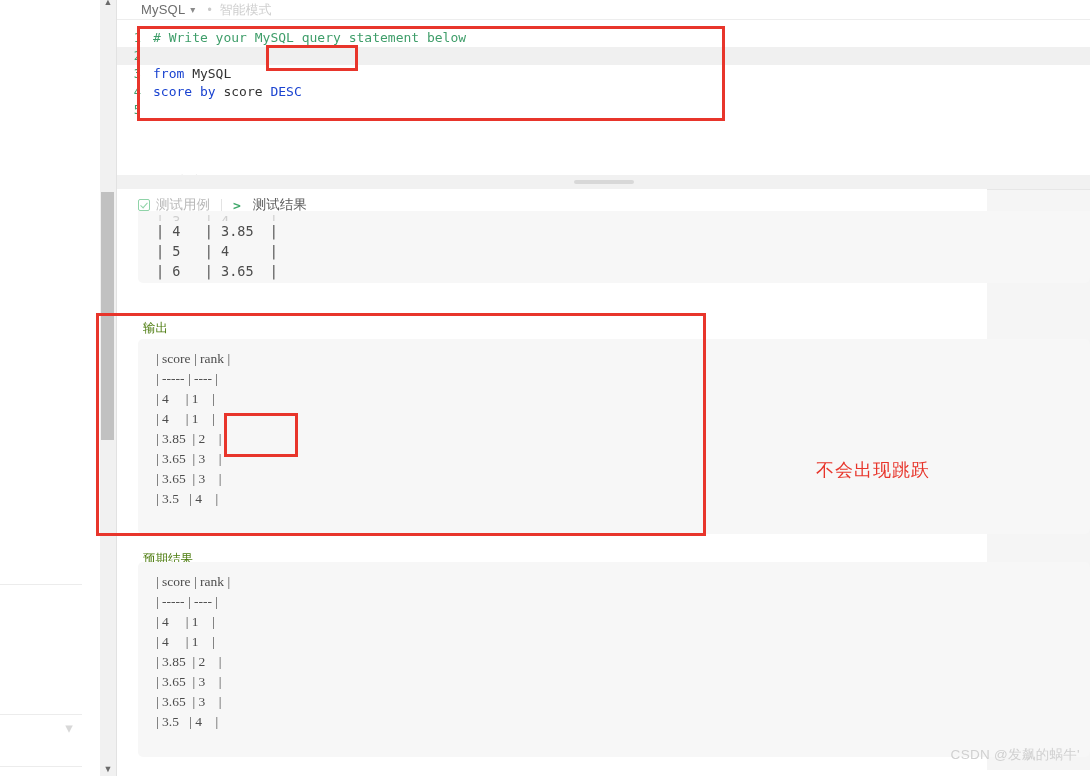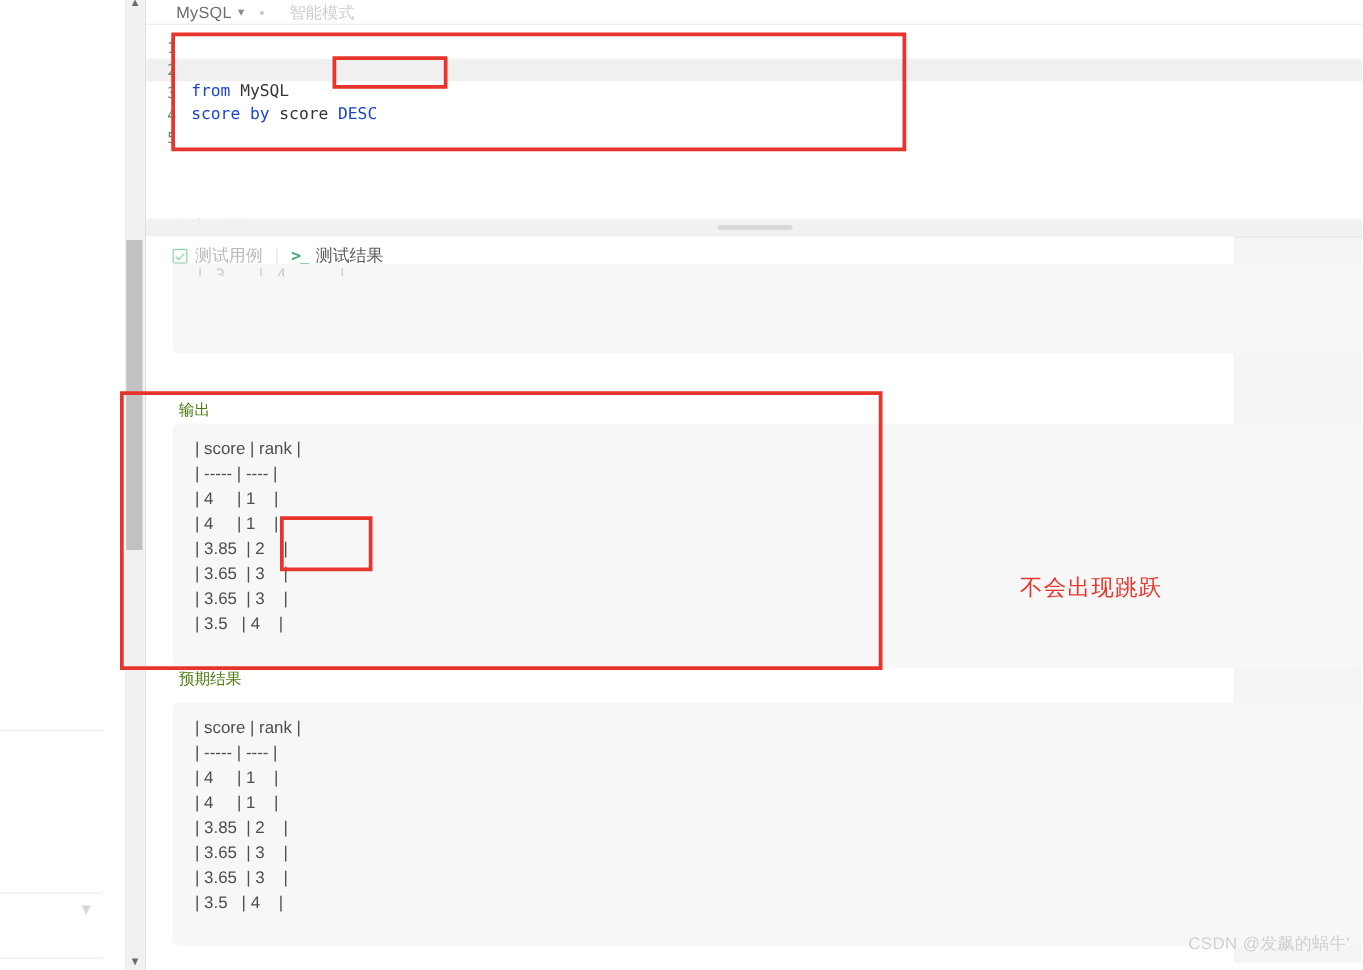--- a/index.html
+++ b/index.html
@@ -116,21 +116,20 @@
     margin-left: 5px;
   }
   .lang-dot {
     color: #c9c9c9;
     font-size: 12px;
     margin: 0 8px 0 12px;
   }
   .lang-mode {
     font-size: 13px;
     color: #cfcfcf;
-    margin-left: 12px;
   }
 
   
   .editor-card {
     position: absolute;
     left: 0; top: 19px;
     width: 973px;
     height: 156px;
     background: #ffffff;
     border-top: 1px solid #ededed;
@@ -249,21 +248,21 @@
   
   .block-label {
     position: absolute;
     font-size: 12.5px;
     color: #4d7c0f;
   }
   .code-block {
     position: absolute;
     background: #f7f7f7;
     border-radius: 5px;
-    font-family: Liberation Sans, sans-serif;
+    font-family: Liberation Serif, serif;
     font-size: 13.5px;
     color: #4d4d4d;
     line-height: 20px;
     padding: 10px 13px 10px 18px;
     box-sizing: border-box;
     white-space: pre;
     overflow: hidden;
   }
   .scroll-block {
     position: absolute;
@@ -345,20 +344,21 @@
       <span class="lang-name">MySQL</span>
       <span class="lang-caret">▾</span>
       <span class="lang-dot">•</span>
       <span class="lang-mode">智能模式</span>
     </div>
 
     <div class="editor-card">
       <div class="code-area" id="code-area">
           <div class="code-line">
             <span class="ln">1</span>
+            <span class="code-text"><span class="tk-com"># Write your MySQL query statement below</span></span>
           </div>
           <div class="code-line hl">
             <span class="ln">2</span>
           </div>
           <div class="code-line">
             <span class="ln">3</span>
             <span class="code-text"><span class="tk-kw">from</span><span class="tk-pl"> MySQL</span></span>
           </div>
           <div class="code-line">
             <span class="ln">4</span>
@@ -383,33 +383,35 @@
           <span class="chk-icon"></span>
           <span>测试用例</span>
         </div>
         <div class="tab-sep"></div>
         <div class="tab active">
           <span class="term-icon">&gt;_</span>
           <span>测试结果</span>
         </div>
       </div>
 
-      <div class="scroll-block"><span class="clip-top">| 3   | 4     |</span></div>
+      <div class="scroll-block"><span class="clip-top">| 3   | 4     |</span><span>| 4   | 3.85  |
+| 5   | 4     |
+| 6   | 3.65  |</span></div>
 
       <div class="block-label" style="left:26px; top:131px">输出</div>
       <div class="code-block" style="left:21px; top:150px; width:952px; height:195px;">| score | rank |
 | ----- | ---- |
 | 4     | 1    |
 | 4     | 1    |
 | 3.85  | 2    |
 | 3.65  | 3    |
 | 3.65  | 3    |
 | 3.5   | 4    |</div>
 
-      <div class="block-label" style="left:26px; top:346px">预期结果</div>
+      <div class="block-label" style="left:26px; top:362px">预期结果</div>
       <div class="code-block" style="left:21px; top:373px; width:952px; height:195px;">| score | rank |
 | ----- | ---- |
 | 4     | 1    |
 | 4     | 1    |
 | 3.85  | 2    |
 | 3.65  | 3    |
 | 3.65  | 3    |
 | 3.5   | 4    |</div>
 
     </div>

